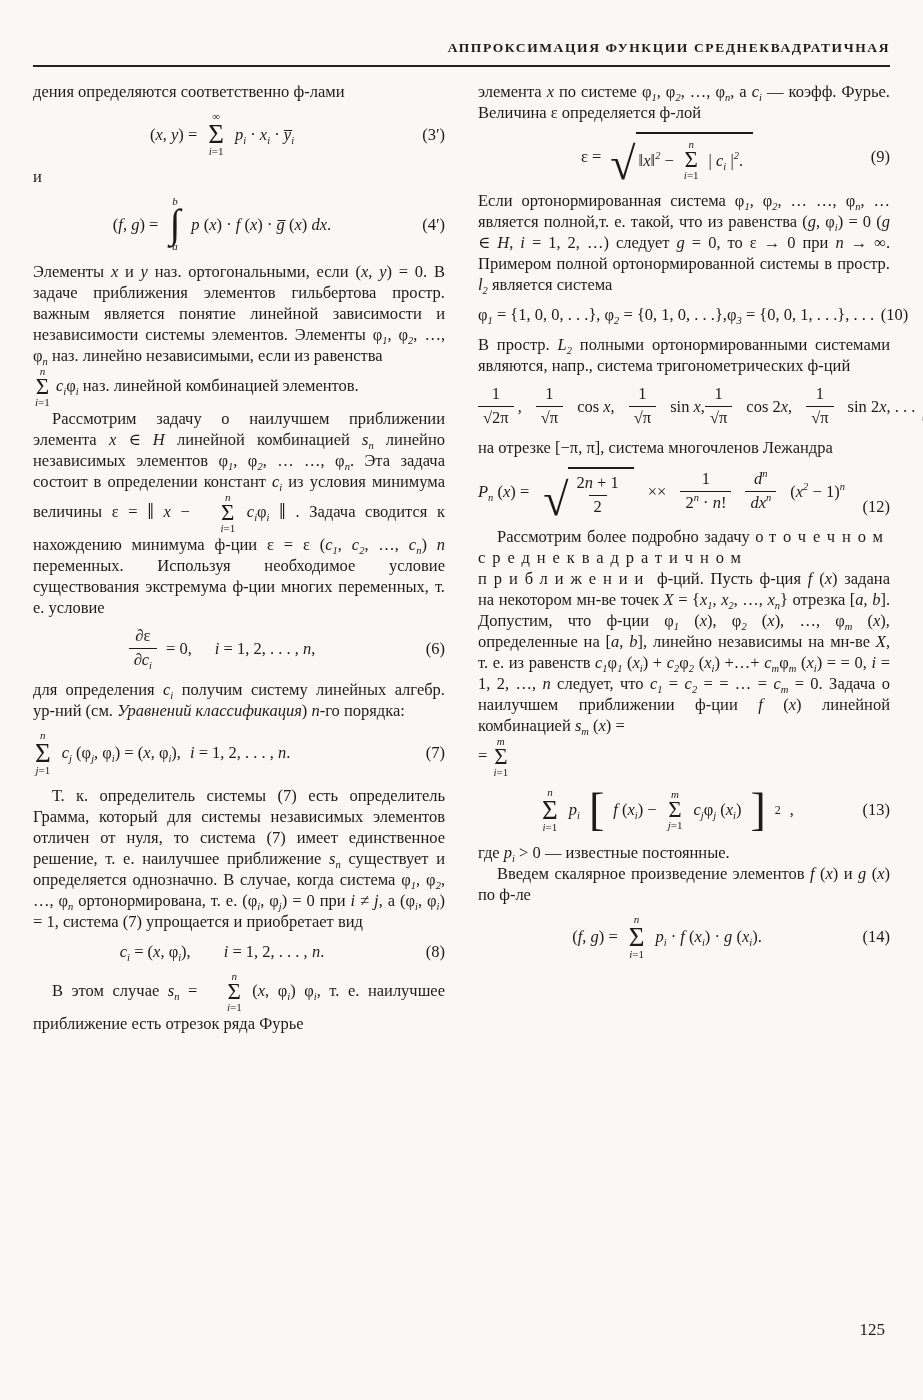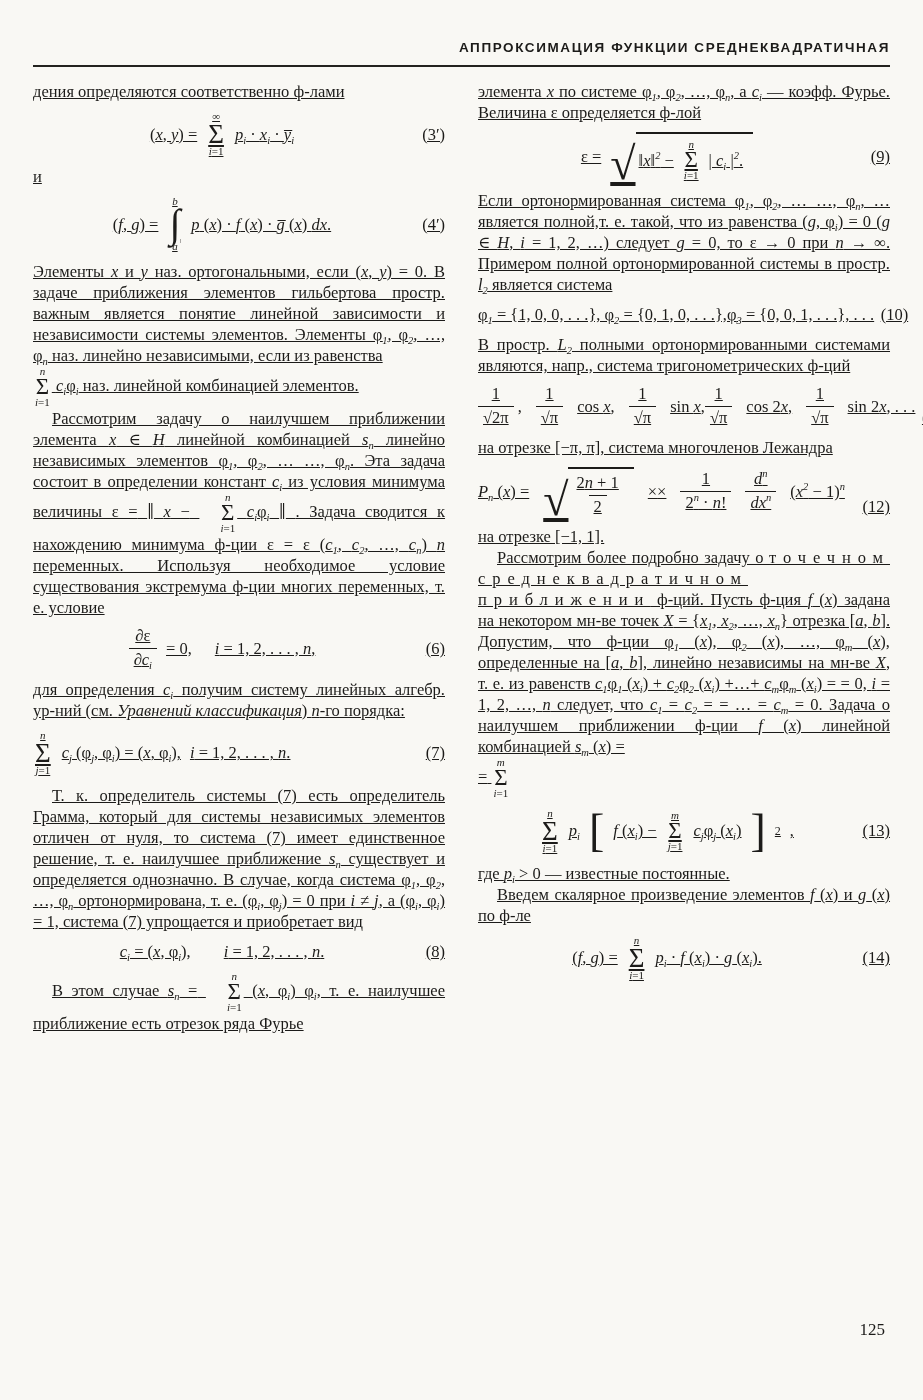--- a/index.html
+++ b/index.html
@@ -5,26 +5,26 @@
   html,body{margin:0;padding:0;}
   body{
     width:923px;height:1400px;overflow:hidden;
     background:#f9f8f4;color:#1c1b19;
     font-family:"Liberation Serif","DejaVu Serif",serif;
     font-size:16.5px;line-height:21px;
   }
   .page{padding:40px 33px 0 33px;box-sizing:border-box;height:100%;position:relative;}
   
   .htitle{
-    text-align:right;font-family:Liberation Sans, sans-serif;
+    text-align:right;font-family:Liberation Serif, serif;
     font-weight:bold;font-size:13.5px;letter-spacing:1.6px;line-height:16px;
   }
   .hrule{border-top:2.4px solid #23221f;margin-top:9px;}
   
-  .cols{display:flex;gap:33px;margin-top:14px;text-decoration:underline;}
+  .cols{display:flex;gap:33px;margin-top:14px;}
   .col{width:412px;}
   p.p{margin:0;text-align:justify;}
   p.ind{text-indent:19px;}
   p.p i{font-family:"Liberation Serif","DejaVu Serif",serif;}
   sub,sup{font-size:10.5px;line-height:0;font-style:italic;}
   sub{vertical-align:-4px;}
   sup{vertical-align:7px;}
   .sp{letter-spacing:0.42em;}
   
   .eq{display:flex;align-items:center;margin:9px 0;}
@@ -276,21 +276,20 @@
             <span class="frac">
                 <span class="fn"><i>d</i><sup>n</sup></span>
                 <span class="fd"><i>dx</i><sup>n</sup></span>
               </span>
             <span class="m">(<i>x</i><sup>2</sup> − 1)<sup>n</sup></span>
           </div>
         </div>
         <div class="eqnum" style="align-self:flex-end">(12)</div>
       </div>
 
-      <p class="p">на отрезке [−1, 1].</p>
 
       <p class="p ind">Рассмотрим более подробно задачу о <span class="sp">точечном</span> <span class="sp">среднеквадратичном</span> <span class="sp">приближении</span> ф-ций. Пусть ф-ция <i>f</i> (<i>x</i>) задана на некотором мн-ве точек <i>X</i> = {<i>x</i><sub>1</sub>, <i>x</i><sub>2</sub>, …, <i>x</i><sub>n</sub>} отрезка [<i>a</i>, <i>b</i>]. Допустим, что ф-ции φ<sub>1</sub> (<i>x</i>), φ<sub>2</sub> (<i>x</i>), …, φ<sub>m</sub> (<i>x</i>), определенные на [<i>a</i>, <i>b</i>], линейно независимы на мн-ве <i>X</i>, т. е. из равенств <i>c</i><sub>1</sub>φ<sub>1</sub> (<i>x</i><sub>i</sub>) + <i>c</i><sub>2</sub>φ<sub>2</sub> (<i>x</i><sub>i</sub>) +…+ <i>c</i><sub>m</sub>φ<sub>m</sub> (<i>x</i><sub>i</sub>) = = 0, <i>i</i> = 1, 2, …, <i>n</i> следует, что <i>c</i><sub>1</sub> = <i>c</i><sub>2</sub> = = … = <i>c</i><sub>m</sub> = 0. Задача о наилучшем приближении ф-ции <i>f</i> (<i>x</i>) линейной комбинацией <i>s</i><sub>m</sub> (<i>x</i>) =</p>
 
       <p class="p">
         <span>=</span>
         <span class="sum sm">
           <span class="lim"><i>m</i></span>
           <span class="sig">Σ</span>
           <span class="lim"><i>i</i>=1</span>
         </span>

